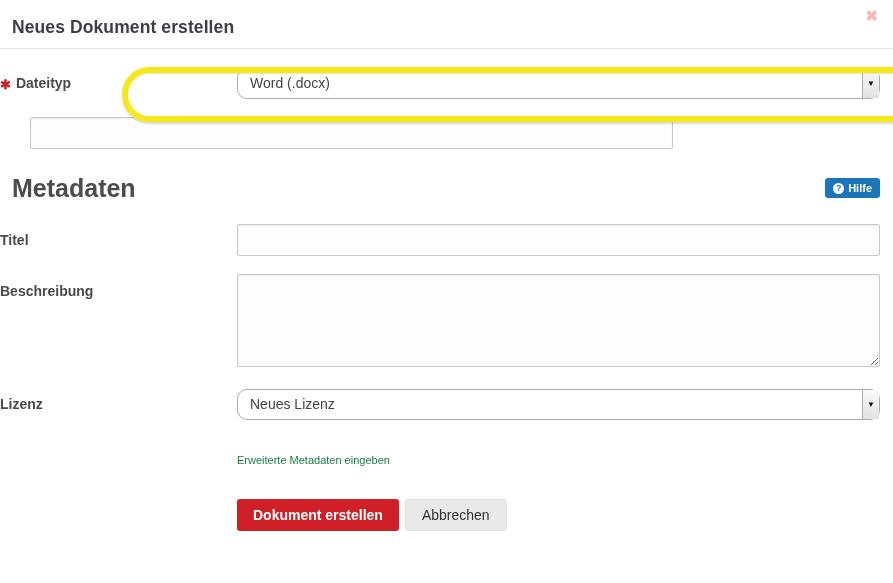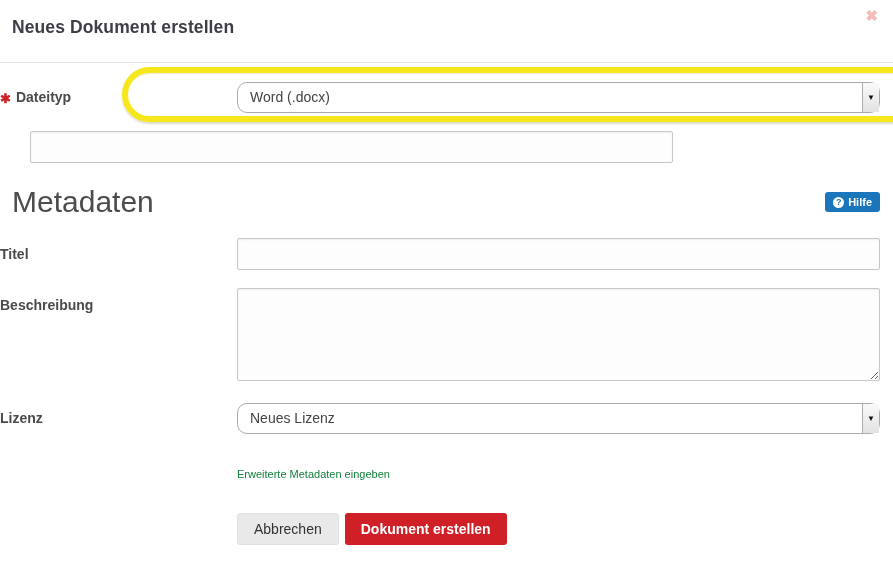--- a/index.html
+++ b/index.html
@@ -11,21 +11,21 @@
   .stage {
     position: relative;
     width: 893px;
     height: 583px;
     background: #fff;
     overflow: hidden;
   }
   
   .dlg-header {
     position: relative;
-    height: 63px;
+    height: 49px;
     border-bottom: 1px solid #e4e4e4;
     padding: 17px 12px 12px 12px;
   }
   .dlg-title {
     font-size: 17.5px;
     font-weight: 700;
     color: #3e3e46;
     letter-spacing: .1px;
   }
   .dlg-close {
@@ -137,22 +137,22 @@
   
   .section-head {
     display: flex;
     align-items: center;
     justify-content: space-between;
     padding: 0 13px 0 12px;
     margin: 25px 0 22px 0;
     height: 28px;
   }
   .section-title {
-    font-size: 30px;
-    font-weight: 400;
+    font-size: 25px;
+    font-weight: 700;
     color: #4c4c4c;
   }
   .help-badge {
     background: #1b75bb;
     color: #fff;
     border-radius: 3px;
     font-size: 11px;
     font-weight: 700;
     height: 20px;
     display: flex;
@@ -269,18 +269,18 @@
           <span class="sel-btn">▼</span>
         </div>
       </div>
     </div>
 
     <div class="adv-link-row">
       <a class="adv-link">Erweiterte Metadaten eingeben</a>
     </div>
 
     <div class="btn-row">
+      <button class="btn btn-primary">Dokument erstellen</button>
       <button class="btn btn-default">Abbrechen</button>
-      <button class="btn btn-primary">Dokument erstellen</button>
     </div>
 
   </div>
 </div>
 
 </body></html>

